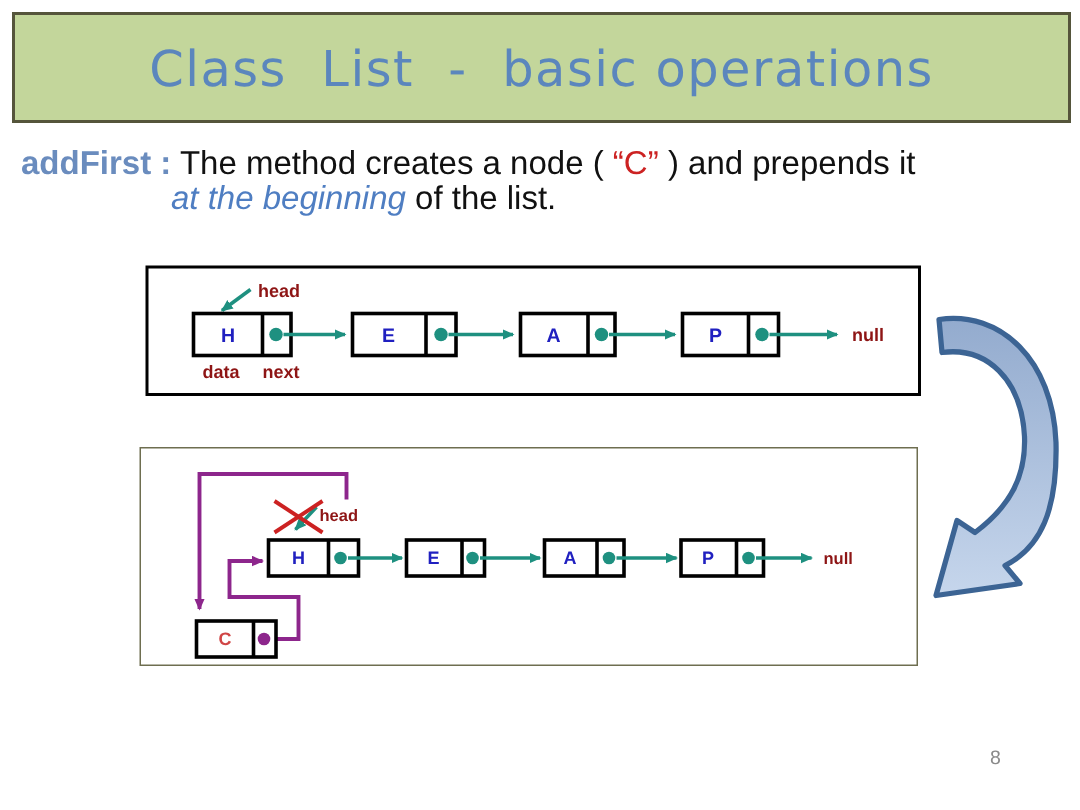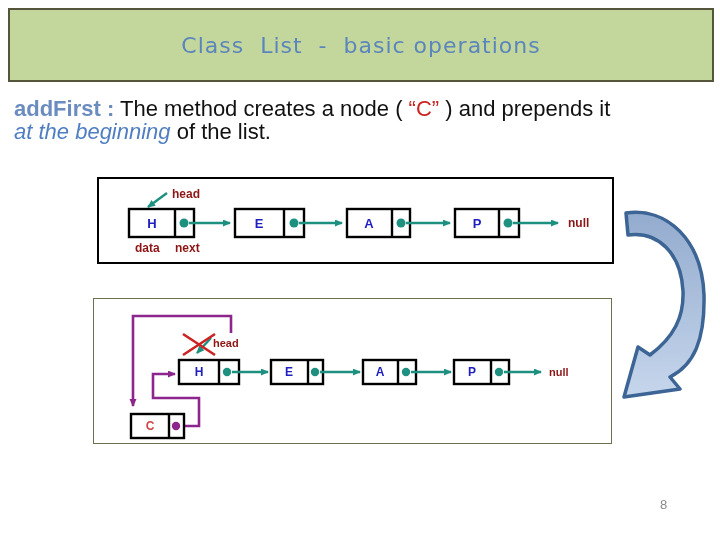--- a/index.html
+++ b/index.html
@@ -1,25 +1,25 @@
 <!DOCTYPE html>
 <html><head>
 <meta charset="utf-8">
 <style>
   html,body{margin:0;padding:0;background:#fff;}
   .slide{position:relative;width:720px;height:540px;background:#ffffff;
          font-family:"Liberation Sans",sans-serif;overflow:hidden;}
   .title-bar{position:absolute;left:8px;top:8px;width:706px;height:74px;box-sizing:border-box;
              background:#c3d69b;border:2px solid #55553b;display:flex;align-items:center;justify-content:center;}
-  .title-text{font-family:"DejaVu Sans",sans-serif;font-size:22px;color:#5b86bd;
+  .title-text{font-family:"DejaVu Sans",sans-serif;font-size:33px;color:#5b86bd;
               white-space:pre;letter-spacing:1px;text-align:center;}
   .desc{position:absolute;left:14px;top:97px;font-size:22px;color:#111;line-height:23px;}
   .desc .term{color:#6a8cbe;font-weight:bold;}
   .desc .red{color:#cc2222;}
-  .desc-line2{}
+  .desc-line2{margin-left:100px;}
   .em-blue{color:#4f7ec2;font-style:italic;}
   .diagram1{position:absolute;left:97px;top:177px;background:#fff;border:2px solid #000;}
   .diagram2{position:absolute;left:93px;top:298px;background:#fff;border:1px solid #6e6e50;}
   .big-arrow{position:absolute;left:612px;top:205px;}
   .page-num{position:absolute;left:660px;top:497px;font-size:13px;color:#8a8a8a;}
   
   .node{fill:#ffffff;stroke:#000000;stroke-width:2.4;}
   .nodeline{stroke:#000000;stroke-width:2.4;}
   .teal{stroke:#1e9080;stroke-width:2.4;fill:none;}
   .purple{stroke:#8d268c;stroke-width:2.6;fill:none;}

